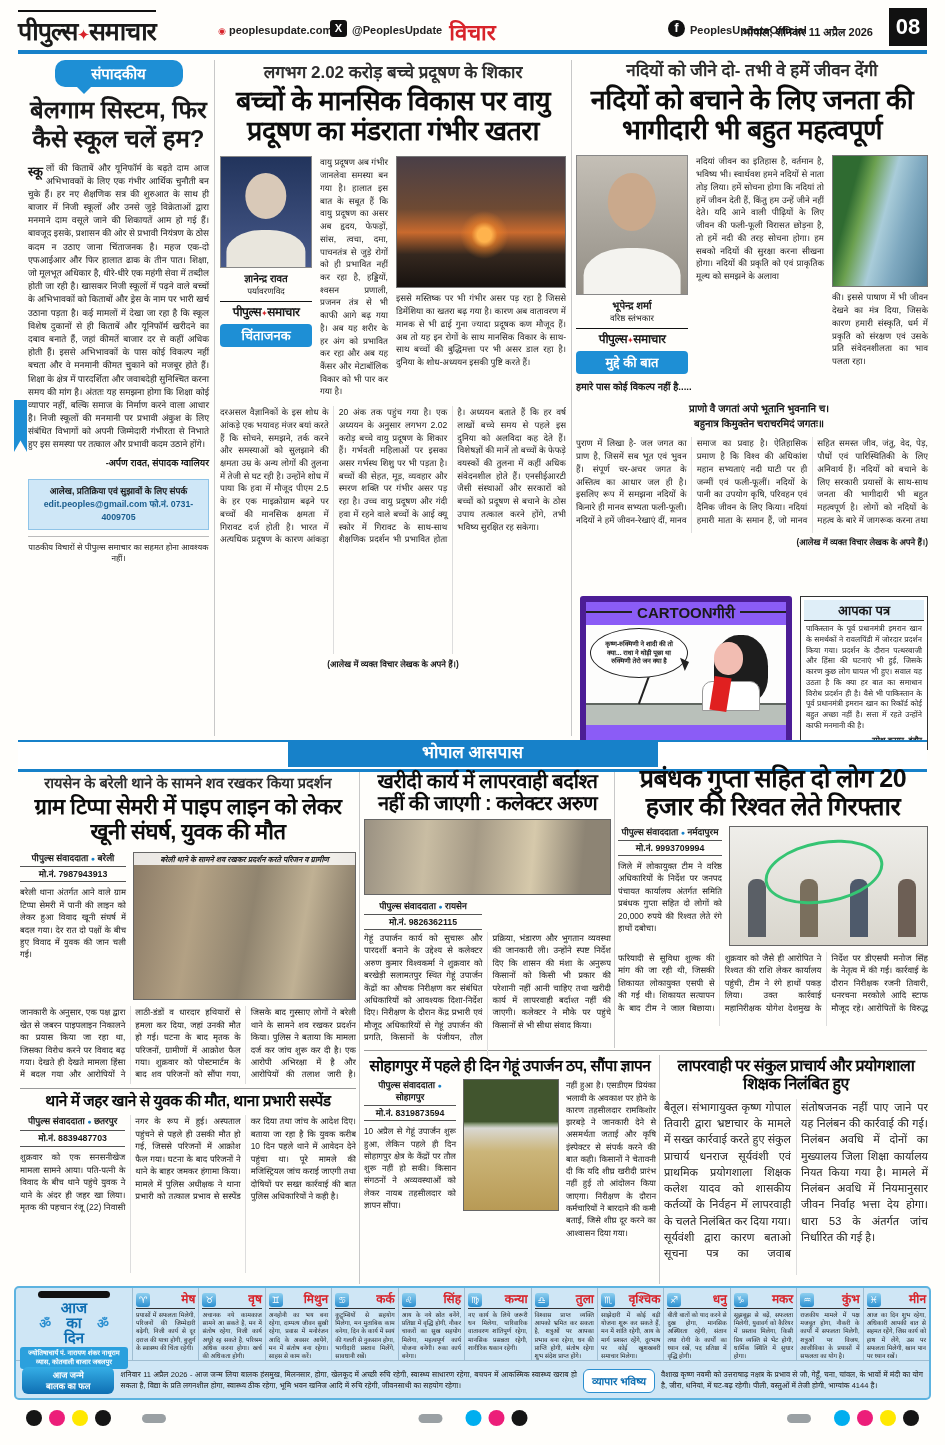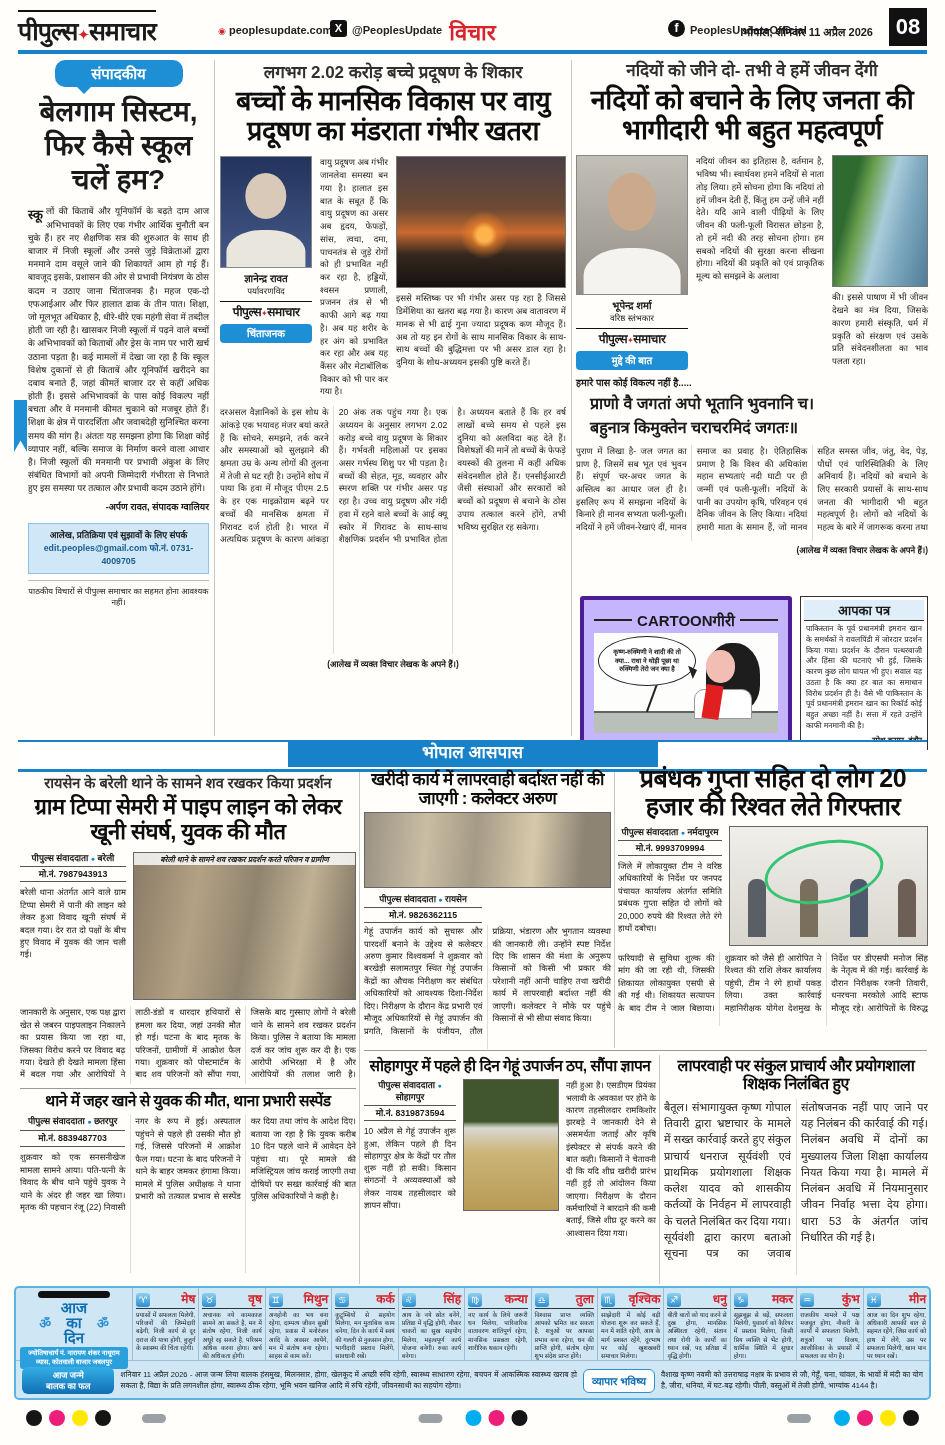--- a/index.html
+++ b/index.html
@@ -24,35 +24,35 @@
   .bluebar { position:absolute; left:18px; right:18px; top:50px; height:4px; background:#1781c9; }
 
   
   .vr { position:absolute; width:1px; background:#c8c8c8; }
   .hr1 { position:absolute; height:1px; background:#9a9a9a; }
 
   
   .edit { position:absolute; left:28px; top:60px; width:181px; }
   .ebadge { position:relative; width:128px; margin:0 auto 8px; background:#1e8fd5; color:#fff; font-size:15px; font-weight:bold; text-align:center; padding:3px 0 4px; border-radius:10px; }
   .ebadge:after { content:""; position:absolute; left:22px; bottom:-7px; border:7px solid transparent; border-top-color:#1e8fd5; border-bottom:0; }
-  .ehead { font-size:28px; font-weight:bold; line-height:1.22; text-align:center; margin-bottom:8px; }
+  .ehead { font-size:24px; font-weight:bold; line-height:1.22; text-align:center; margin-bottom:8px; }
   .ebody { font-size:8.8px; line-height:1.5; text-align:justify; }
   .edrop { float:left; font-weight:bold; font-size:13px; margin-right:3px; }
   .equote { position:absolute; left:-14px; top:340px; width:13px; height:52px; background:#1e8fd5; clip-path:polygon(0 0,100% 0,100% 100%,50% 78%,0 100%); }
   .esign { text-align:right; font-size:9.3px; font-weight:bold; margin-top:4px; }
   .ebox { margin-top:10px; background:#cfe7f7; border:1px solid #8fc4e8; padding:5px 4px; text-align:center; font-size:8.8px; font-weight:bold; line-height:1.5; }
   .ebox .mail { color:#1b5e8e; }
   .enote { margin-top:6px; font-size:8.2px; text-align:center; border-top:1px solid #bbb; padding-top:4px; }
 
   
   .kick { font-weight:bold; text-align:center; color:#303030; }
   .hl { font-weight:bold; text-align:center; line-height:1.12; color:#0d0d0d; letter-spacing:-0.5px; }
   .brandmini { font-size:12px; font-weight:bold; text-align:center; letter-spacing:-0.5px; border-top:1px solid #111; margin-top:5px; padding-top:1px; }
   .brandmini .star { color:#d8232a; font-size:8px; }
-  .bbadge { margin:4px auto 0; background:#1e8fd5; color:#fff; font-weight:bold; font-size:10px; text-align:center; padding:2px 4px 3px; border-radius:4px; }
+  .bbadge { margin:4px auto 0; background:#1e8fd5; color:#fff; font-weight:bold; font-size:13px; text-align:center; padding:2px 4px 3px; border-radius:4px; }
   .authname { font-size:10px; font-weight:bold; text-align:center; margin-top:3px; }
   .authrole { font-size:8.5px; text-align:center; }
   .body { font-size:8.6px; line-height:1.48; text-align:justify; }
   .cols3 { columns:3; column-gap:10px; column-rule:1px solid #ddd; }
   .cols2 { columns:2; column-gap:10px; column-rule:1px solid #ddd; }
   .footnote { text-align:center; font-size:8.4px; font-weight:bold; margin-top:4px; }
   .bylinebox { text-align:center; }
   .byl { font-size:8.8px; font-weight:bold; }
   .byl .dot { color:#1781c9; font-size:7px; }
   .phone { font-size:8.8px; font-weight:bold; border-top:1px solid #555; border-bottom:1px solid #555; margin-top:2px; padding:1px 0; }
@@ -81,27 +81,27 @@
   .r-row { display:flex; gap:8px; margin-top:10px; }
   .r-auth { width:112px; flex:none; }
   .av2 { width:112px; height:140px; background:linear-gradient(#c4bfb6,#938e85); }
   .av2:before { content:""; position:absolute; left:50%; top:12%; transform:translateX(-50%); width:44%; height:42%; background:#caa98c; border-radius:50%; }
   .av2:after { content:""; position:absolute; left:50%; bottom:-10%; transform:translateX(-50%); width:88%; height:44%; background:#f4f3ef; border-radius:45% 45% 0 0; }
   .r-mid { flex:1; }
   .r-right { width:96px; flex:none; }
   .ph-river { width:96px; height:132px; border:1px solid #777;
     background:linear-gradient(105deg,#2f6b31 0 22%,#6ba04f 34%,#a9ccd9 52%,#7fa9c0 70%,#4e7d98 100%); }
   .r-lead { font-size:9.6px; font-weight:bold; margin-top:6px; }
-  .shloka { font-size:16px; font-weight:bold; margin-top:3px; line-height:1.45; padding-left:14px; }
+  .shloka { font-size:10px; font-weight:bold; margin-top:9px; line-height:1.45; padding-left:14px;text-align:center; }
   .r-body { margin-top:6px; height:96px; overflow:hidden; }
   .r-foot { text-align:right; font-size:8.4px; font-weight:bold; margin-top:3px; }
 
   
   .c-l-row { position:absolute; left:580px; top:596px; width:348px; display:flex; gap:8px; }
-  .cartoonbox { width:212px; border:4px solid #4c1d95; background:#c4b5fd; padding:10px; border-radius:3px; }
+  .cartoonbox { width:212px; border:6px solid #4c1d95; background:#8b5cf6; padding:0; border-radius:3px; }
   .ct-title { display:flex; align-items:center; gap:5px; }
   .ct-title .line { flex:1; height:2px; background:#222; }
   .ct-name { font-size:15px; font-weight:bold; letter-spacing:0; }
   .cart-stage { position:relative; height:100px; background:#fdfdfc; margin-top:3px; overflow:hidden; }
   .cart-desk { position:absolute; bottom:0; left:0; right:0; height:22px; background:#b9c0ba; border-top:2px solid #5f6660; }
   .cart-person { position:absolute; right:22px; bottom:18px; width:62px; height:68px; }
   .cart-hair { position:absolute; right:-4px; top:-4px; width:54px; height:68px; background:#1d1d1d; border-radius:46% 46% 38% 38%; }
   .cart-face { position:absolute; left:12px; top:3px; width:29px; height:33px; background:#f2bdb2; border-radius:48%; }
   .cart-body { position:absolute; left:0; bottom:-4px; width:58px; height:30px; background:#fff; border:1px solid #999; border-radius:10px 10px 0 0; }
   .cart-sash { position:absolute; left:10px; bottom:-4px; width:17px; height:34px; background:#e02020; transform:rotate(9deg); }
@@ -124,21 +124,21 @@
   .r1 .hl { font-size:22px; margin-top:3px; }
   .r1-row { display:flex; gap:7px; margin-top:8px; }
   .r1-left { width:106px; flex:none; }
   .r1-left .body { margin-top:4px; font-size:8.4px; }
   .ph-crowd1 { position:relative; flex:1; height:148px; border:1px solid #666;
     background:linear-gradient(100deg,#8a7a66,#b3a184 28%,#90846f 52%,#c0b194 74%,#776c5c); }
   .capbar { position:absolute; left:0; right:0; top:0; background:rgba(255,255,255,.82); color:#222; font-size:7.6px; font-weight:bold; font-style:italic; padding:1px 19px; text-align:center; }
   .r1-body { margin-top:6px; height:78px; overflow:hidden; font-size:8.4px; }
 
   .r2 { position:absolute; left:364px; top:770px; width:247px; }
-  .r2 .hl { font-size:17px; }
+  .r2 .hl { font-size:20px; }
   .ph-crowd2 { width:100%; height:76px; border:1px solid #666; margin-top:4px;
     background:linear-gradient(95deg,#9a9182,#c9bda3 25%,#a59a86 45%,#d6c9ab 68%,#8d8474 88%); }
   .r2 .bylinebox { width:118px; margin:5px 0 2px; }
   .r2-body { height:124px; overflow:hidden; margin-top:2px; font-size:8.4px; }
 
   .r3 { position:absolute; left:618px; top:764px; width:310px; }
   .r3 .hl { font-size:25px; }
   .r3-row { display:flex; gap:7px; margin-top:6px; }
   .r3-left { width:104px; flex:none; }
   .r3-left .body { margin-top:4px; font-size:8.4px; }

